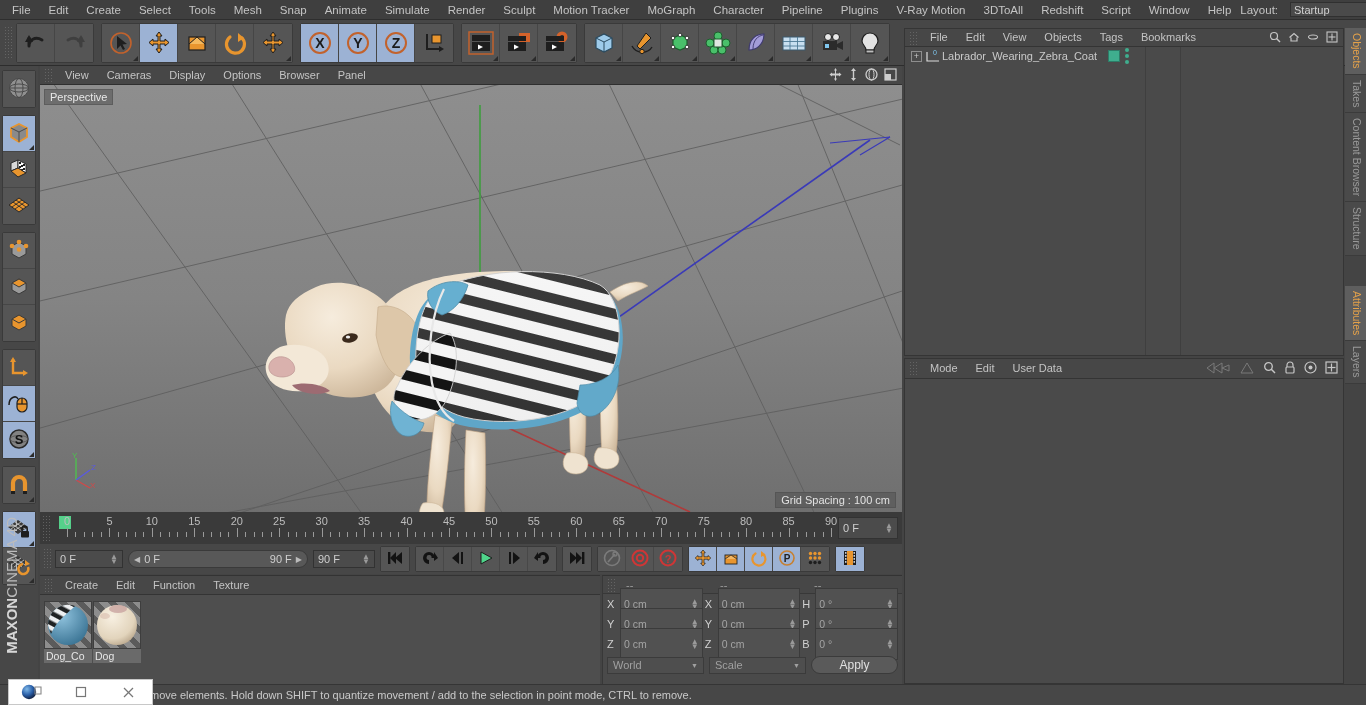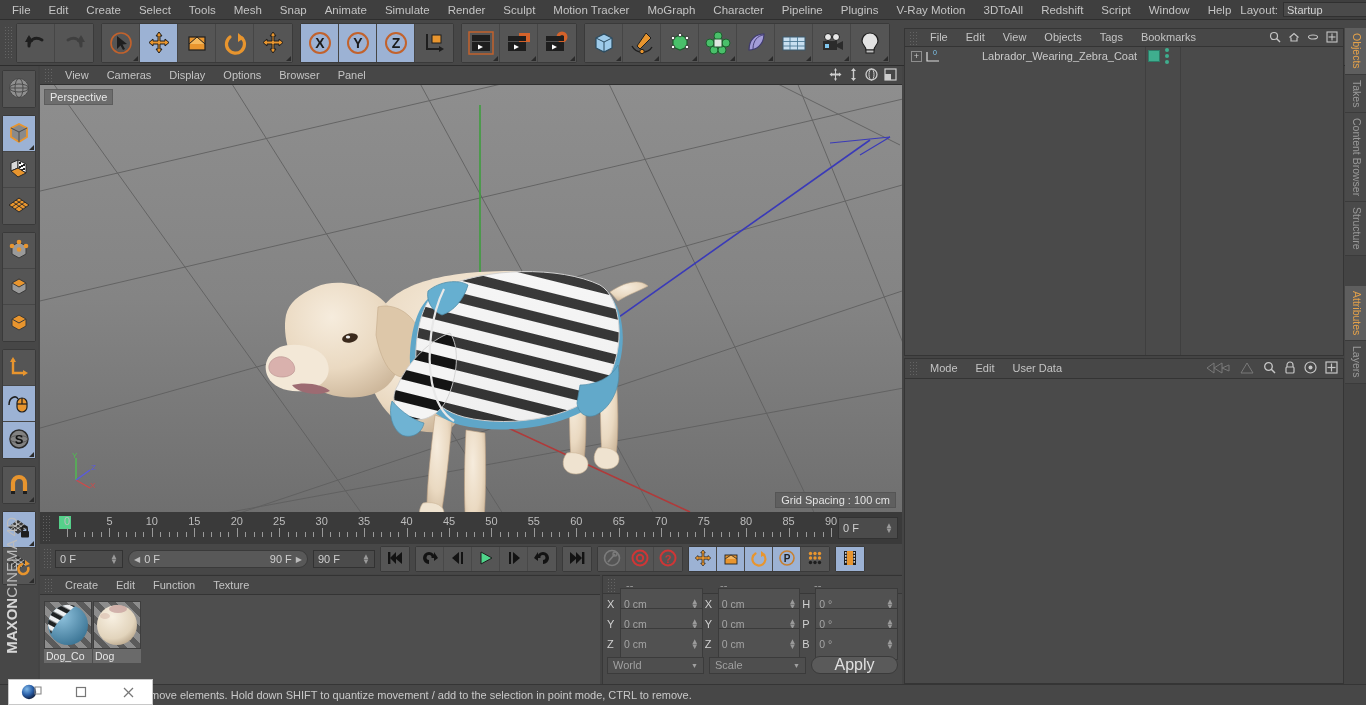--- a/index.html
+++ b/index.html
@@ -15,21 +15,21 @@
   #app { position: relative; width: 1366px; height: 705px; background: #444444; }
 
   
   .menubar {
     position: absolute; left: 0; top: 0; width: 1366px; height: 20px;
     background: #3f3f3f; display: flex; align-items: center;
     border-bottom: 1px solid #2e2e2e;
   }
   .menu-item { padding: 0 9px; line-height: 20px; font-size: 11.5px; color: #c4c4c4; white-space: nowrap; }
   .menubar-right { margin-left: auto; display: flex; align-items: center; padding-right: 4px; }
-  .layout-label { font-size: 11.5px; color: #c4c4c4; margin-right: 5px; }
+  .layout-label { font-size: 11.5px; color: #c4c4c4; margin-right: 12px; }
   .layout-select {
     width: 126px; height: 15px; background: #4a4a4a; border: 1px solid #303030;
     display: flex; align-items: center; padding: 0 3px; font-size: 11px; color: #d2d2d2;
     position: relative;
   }
 
   
   .toolbar {
     position: absolute; left: 0; top: 20px; width: 1366px; height: 46px;
     background: #474747; display: flex; align-items: center; padding-left: 4px;
@@ -182,38 +182,38 @@
     flex: 1; height: 16px; background: #515151; border: 1px solid #3b3b3b;
     display: flex; align-items: center; padding: 15px 3px; font-size: 10.5px; color: #a4a4a4;
   }
   .co-btnrow { display: flex; align-items: center; height: 22px; padding: 2px 4px; gap: 5px; }
   .co-dd {
     flex: 1; height: 17px; background: #4e4e4e; border: 1px solid #3b3b3b;
     display: flex; align-items: center; padding: 0 5px; font-size: 11px; color: #a0a0a0;
   }
   .co-apply {
     flex: 1; height: 18px; background: #5a5a5a; border: 1px solid #3b3b3b; border-radius: 9px;
-    display: flex; align-items: center; justify-content: center; font-size: 16px; color: #e0e0e0;
+    display: flex; align-items: center; justify-content: center; font-size: 12px; color: #e0e0e0;
   }
 
   
   .objman {
     position: absolute; left: 904px; top: 28px; width: 440px; height: 328px;
     background: #4a4a4a; border: 1px solid #353535;
   }
   .om-menubar { height: 18px; display: flex; align-items: center; background: #474747; border-bottom: 1px solid #343434; }
   .om-icons { margin-left: auto; display: flex; align-items: center; gap: 7px; padding-right: 5px; }
   .om-body { height: 308px; background: #4a4a4a; position: relative; }
   .om-row { display: flex; align-items: center; height: 18px; padding-left: 6px; gap: 3px; }
   .om-expand {
     width: 11px; height: 11px; border: 1px solid #8e8e8e; color: #c8c8c8;
     font-size: 9px; line-height: 9px; text-align: center; background: transparent;
   }
   .om-objicon { width: 14px; height: 14px; position: relative; }
-  .om-name { font-size: 11px; color: #c9c9c9; white-space: nowrap; margin-left: 40px; }
+  .om-name { font-size: 11px; color: #c9c9c9; white-space: nowrap; }
   .om-tagzone { margin-left: auto; display: flex; align-items: center; gap: 5px; padding-right: 4px; }
   .om-col-sep { position: absolute; top: 0; bottom: 0; width: 1px; background: #3f3f3f; }
 
   
   .attrman {
     position: absolute; left: 904px; top: 358px; width: 440px; height: 326px;
     background: #4a4a4a; border: 1px solid #353535;
   }
   .am-menubar { height: 20px; display: flex; align-items: center; background: #474747; border-bottom: 1px solid #343434; }
   .am-icons { margin-left: auto; display: flex; align-items: center; gap: 8px; padding-right: 5px; }

